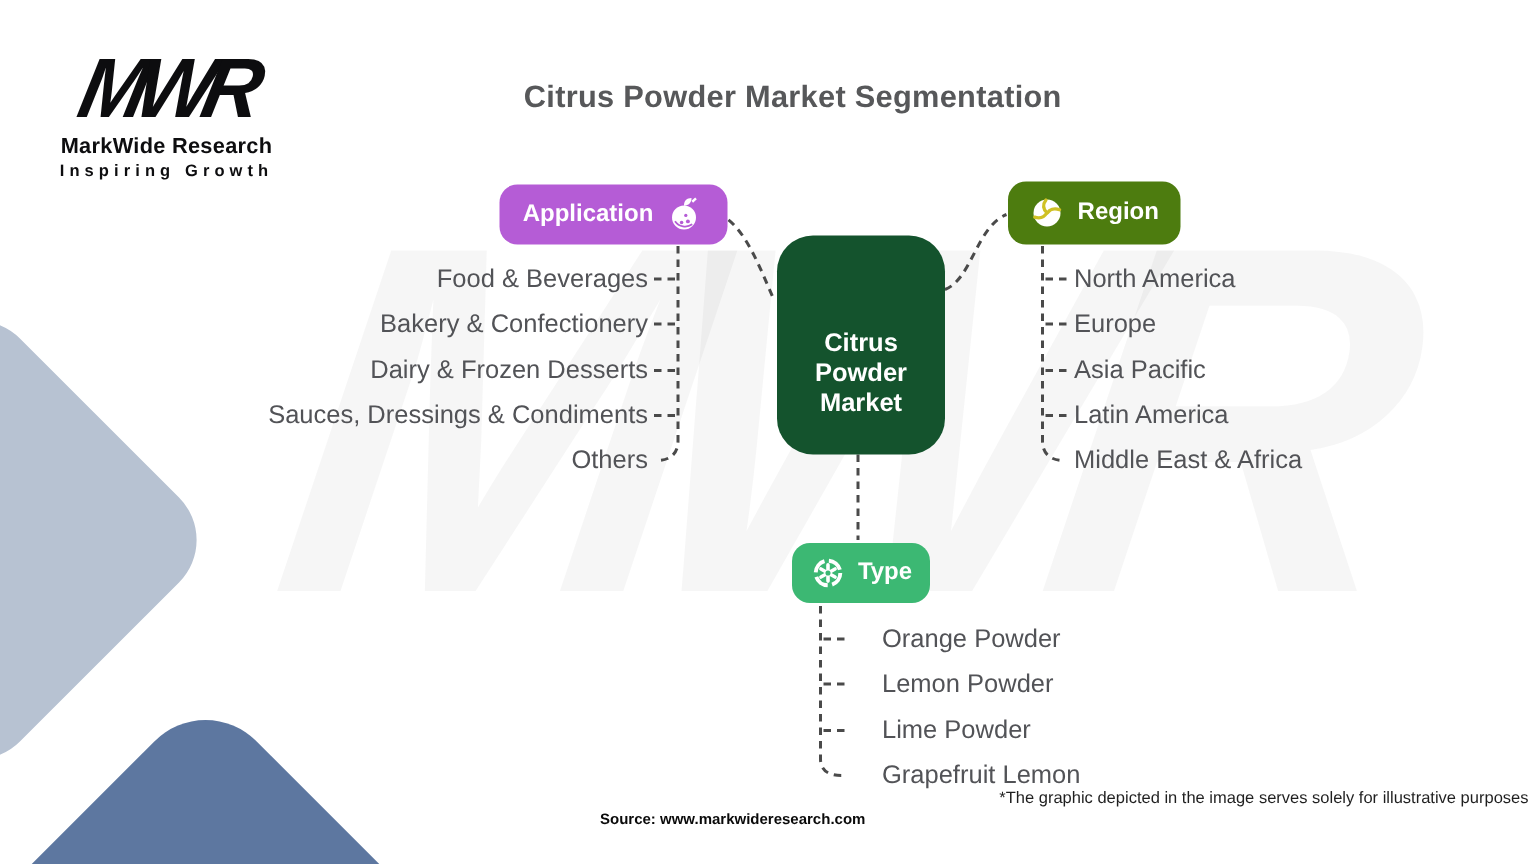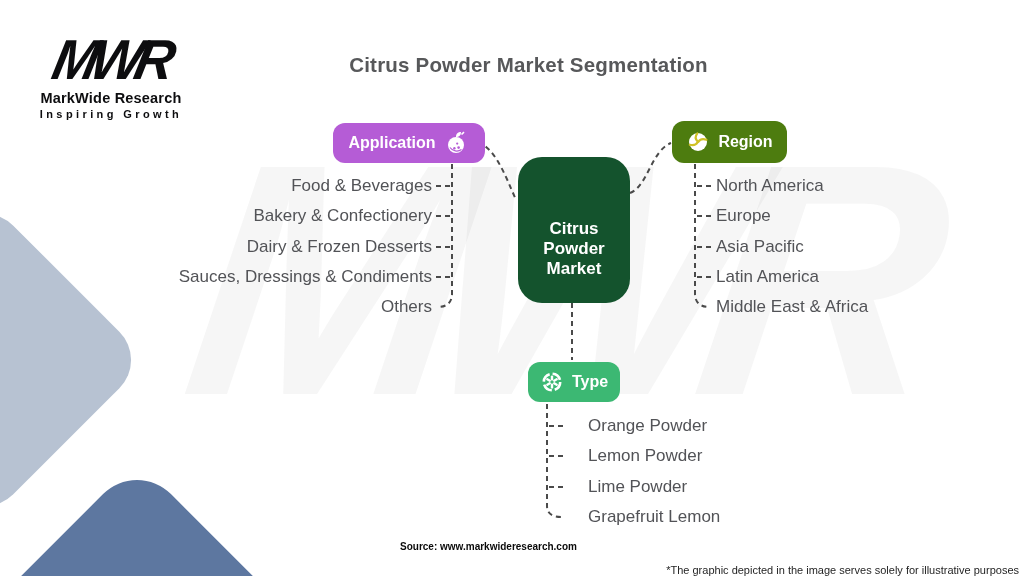--- a/index.html
+++ b/index.html
@@ -64,21 +64,21 @@
   .app-1{top:176px;} .app-2{top:206px;} .app-3{top:237px;} .app-4{top:267px;} .app-5{top:297px;}
   .reg{left:716px;}
   .reg-1{top:176px;text-align:right;} .reg-2{top:206px;} .reg-3{top:237px;} .reg-4{top:267px;} .reg-5{top:297px;}
   .typ{left:588px;text-align:right;}
   .typ-1{top:416px;} .typ-2{top:446px;} .typ-3{top:477px;} .typ-4{top:507px;}
   
   .source{
     position:absolute;z-index:3;left:400px;top:541px;font-size:10px;font-weight:bold;color:#0a0a0a;
   }
   .disclaimer{
-    position:absolute;z-index:3;right:5px;top:564px;font-size:11px;color:#1f1f1f;
+    position:absolute;z-index:3;right:5px;top:526px;font-size:11px;color:#1f1f1f;
   }
 </style>
 </head>
 <body>
 
 <div class="canvas">
 
   <div class="shape shape-light"></div>
   <div class="shape shape-dark"></div>
   <div class="watermark">MWR</div>

